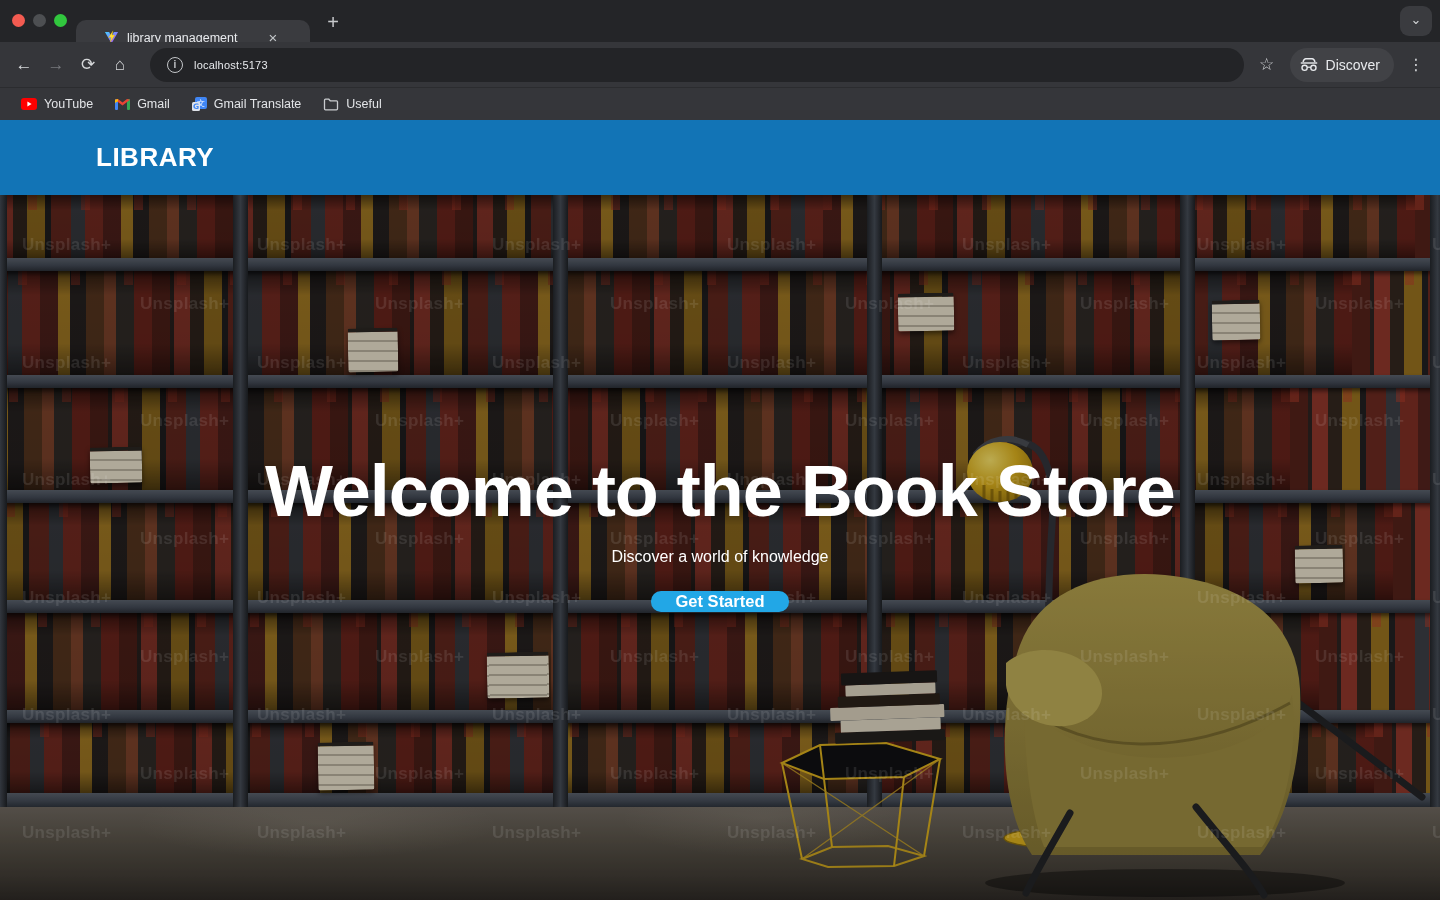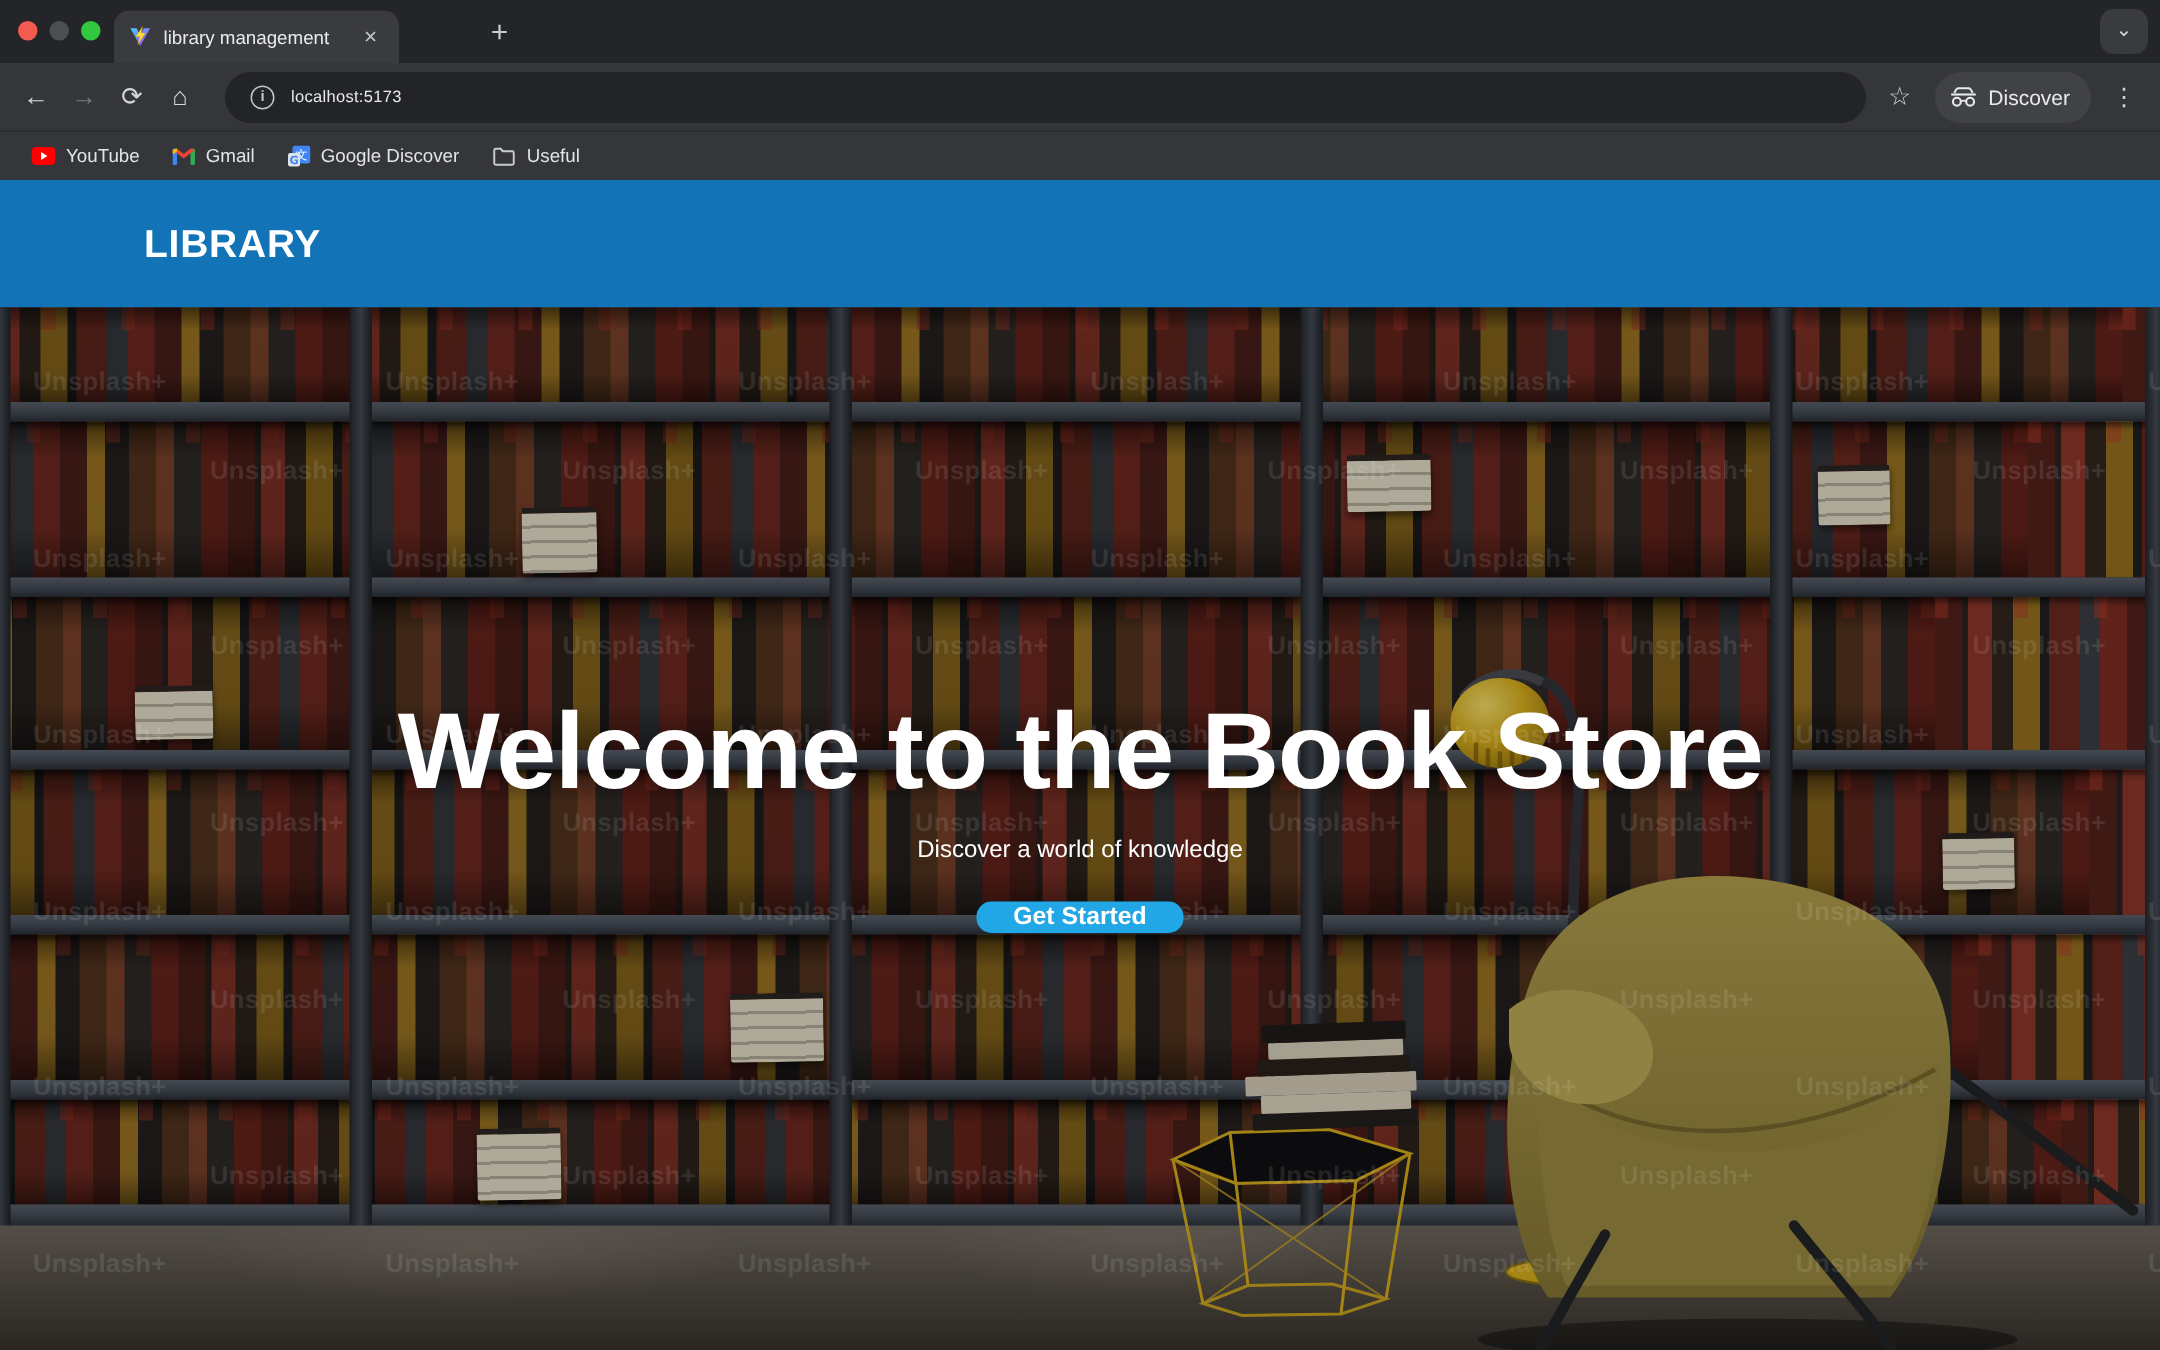--- a/index.html
+++ b/index.html
@@ -6,22 +6,22 @@
   html,body { width:1440px; height:900px; overflow:hidden; background:#202124;
     font-family:"Liberation Sans","DejaVu Sans",sans-serif; }
 
   
   .tabstrip { position:relative; height:42px; background:#242528; }
   .traffic { position:absolute; top:14px; left:12px; display:flex; gap:8px; }
   .light { width:13px; height:13px; border-radius:50%; }
   .light.red { background:#f35b51; }
   .light.dim { background:#4d4f52; }
   .light.green { background:#31c73e; }
-  .tab { position:absolute; left:76px; top:7px; width:190px; height:35px;
-    background:#3a3b3f; border-radius:10px 10px 0 0; display:flex; align-items:center; padding:0 10px; }
+  .tab { position:absolute; left:76px; top:20px; width:234px; height:35px;
+    background:#3a3b3f; border-radius:10px 10px 0 0; display:flex; align-items:center; padding:0 28px; }
   .tab .favicon { width:15px; height:15px; margin-right:8px; flex:none; }
   .tab .title { color:#e8eaed; font-size:12.5px; flex:1; white-space:nowrap; overflow:hidden; }
   .tab .close { color:#c3c6c9; font-size:15px; width:18px; height:18px; line-height:17px;
     text-align:center; border-radius:4px; cursor:pointer; }
   .newtab { position:absolute; left:318px; top:8px; width:30px; height:30px; color:#c7c9cc;
     font-size:20px; font-weight:400; text-align:center; line-height:29px; border-radius:6px; }
   .tabchevron { position:absolute; right:8px; top:6px; width:32px; height:30px; background:#3a3b3f;
     border-radius:9px; color:#d6d8da; text-align:center; line-height:28px; font-size:13px; }
 
   .toolbar { position:relative; height:45px; background:#35363a; display:flex; align-items:center; }
@@ -44,21 +44,21 @@
   .dots { width:28px; height:28px; color:#cfd1d4; font-size:16px; display:flex; align-items:center;
     justify-content:center; margin-right:10px; letter-spacing:0; }
 
   .bookmarksbar { height:33px; background:#35363a; display:flex; align-items:center; padding-left:10px;
     border-top:1px solid rgba(0,0,0,.18); }
   .bm { display:flex; align-items:center; gap:7px; padding:0 11px; height:24px; border-radius:12px; }
   .bm span { color:#e2e4e7; font-size:12.5px; }
   .bm svg { flex:none; }
 
   
-  .site-header { height:85px; background:#1274b6; display:flex; align-items:center;
+  .site-header { height:75px; background:#1274b6; display:flex; align-items:center;
     justify-content:space-between; padding:0 96px; }
   .brand { color:#fff; font-size:26px; font-weight:600; letter-spacing:.5px; }
   .mainnav { display:flex; gap:23px; }
   .mainnav a { color:#fff; font-size:16.5px; font-weight:500; text-decoration:none; }
 
   
   .hero { position:relative; width:1440px; height:879px; overflow:hidden; background:#26282d; }
   .shelfwall { position:absolute; inset:0; }
   .books { position:absolute; left:0; right:0;
     background-image:
@@ -166,21 +166,21 @@
     </svg>
     <span>Gmail</span>
   </div>
   <div class="bm">
     <svg width="15" height="15" viewBox="0 0 15 15">
       <rect x="3" y="0" width="12" height="12" rx="2" fill="#4086f4"></rect>
       <text x="9" y="9" font-size="8" fill="#fff" text-anchor="middle" font-family="DejaVu Sans">文</text>
       <rect x="0" y="5" width="8" height="9" rx="1.5" fill="#dfe3ea"></rect>
       <text x="4" y="12" font-size="7.5" fill="#4086f4" text-anchor="middle" font-weight="bold" font-family="DejaVu Sans">G</text>
     </svg>
-    <span>Google Discover</span>
+    <span>Gmail Translate</span>
   </div>
   <div class="bm">
     <svg width="16" height="13" viewBox="0 0 16 13">
       <path d="M1.5 2.2 Q1.5 1.2 2.5 1.2 L5.8 1.2 L7.2 2.8 L13.5 2.8 Q14.5 2.8 14.5 3.8 L14.5 10.8 Q14.5 11.8 13.5 11.8 L2.5 11.8 Q1.5 11.8 1.5 10.8 Z" fill="none" stroke="#c9cbce" stroke-width="1.3"></path>
     </svg>
     <span>Useful</span>
   </div>
 </div>
 
 <header class="site-header">

